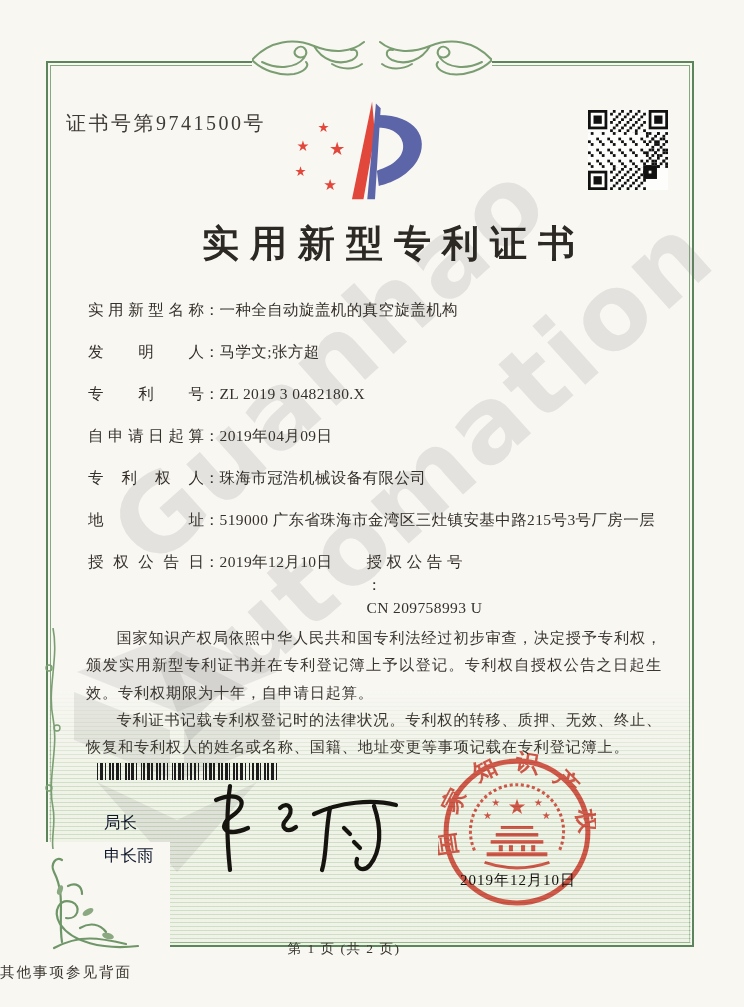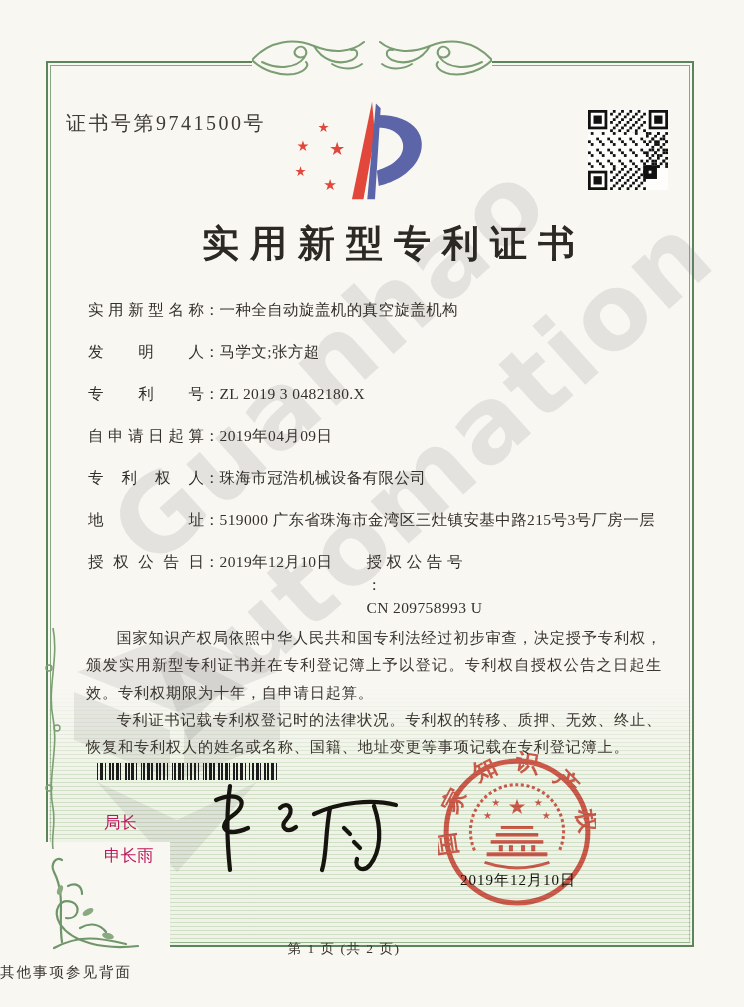--- a/index.html
+++ b/index.html
@@ -49,21 +49,21 @@
   .paras{position:absolute;left:86px;top:591px;width:576px;z-index:3;
     font-size:15.2px;line-height:1.8;letter-spacing:.8px;text-align:justify;color:#3a352f;margin-top:33px;}
   .paras p{margin:0;text-indent:2em;}
   
   .barcode{position:absolute;left:97px;top:763px;width:183px;height:17px;z-index:3;
     background:repeating-linear-gradient(90deg,
       #1c1c1c 0 1.5px, transparent 1.5px 3.5px,
       #1c1c1c 3.5px 6.5px, transparent 6.5px 8px,
       #1c1c1c 8px 9px, transparent 9px 12.5px,
       #1c1c1c 12.5px 14px, transparent 14px 15.5px);}
-  .signer{position:absolute;left:104px;top:806px;z-index:3;font-size:16.5px;line-height:33px;color:#be185d;}
+  .signer{position:absolute;left:104px;top:806px;z-index:3;font-size:16.5px;line-height:33px;color:#0f172a;}
   .signature{position:absolute;left:196px;top:772px;z-index:4;}
   .seal{position:absolute;left:438px;top:751px;z-index:4;mix-blend-mode:multiply;}
   .seal-date{position:absolute;left:437px;top:871px;width:162px;text-align:center;
     font-size:15px;letter-spacing:1px;color:#14120f;z-index:5;}
   .page-info{position:absolute;left:0;right:56px;top:940px;text-align:center;
     font-size:13.5px;letter-spacing:1.5px;z-index:3;color:#3a362f;}
   .back-note{position:absolute;left:0;right:0;top:963px;text-align:left;
     font-size:14.5px;letter-spacing:2px;color:#3a362f;z-index:3;}
 </style>
 </head>

